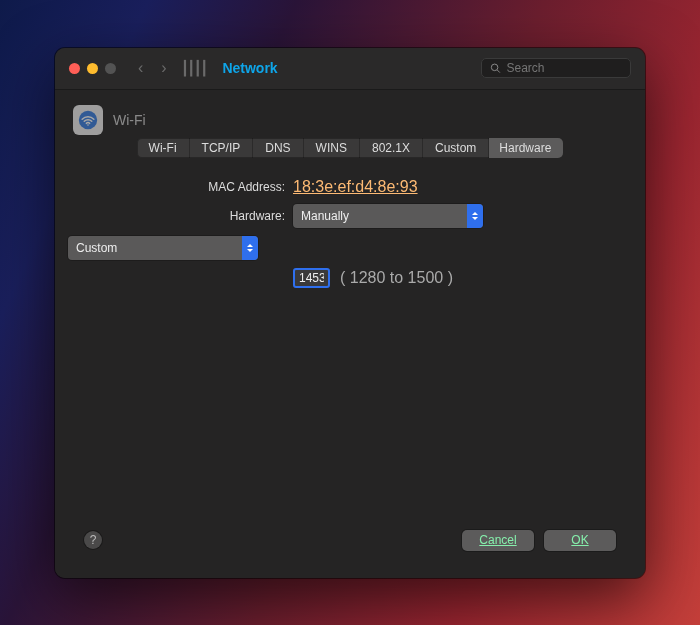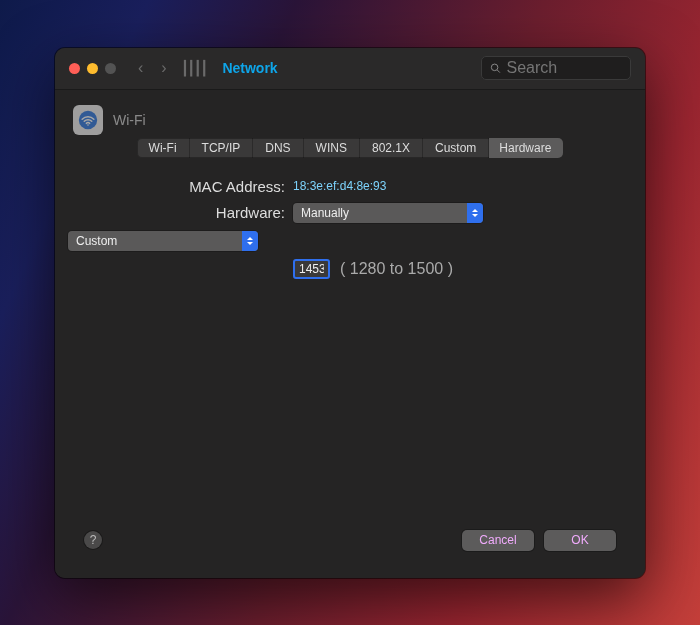--- a/index.html
+++ b/index.html
@@ -36,21 +36,21 @@
     .title { color: #0ea5e9; font-size: 14px; font-weight: 700; margin-left: 8px; }
     .spacer { flex: 1; }
     .search {
       display: flex; align-items: center; gap: 6px;
       background: #1f1e1e; border: 1px solid #3a3a3a; border-radius: 5px;
       padding: 2px 8px; width: 150px;
     }
     .search svg { width: 12px; height: 12px; }
     .search input {
       background: transparent; border: none; outline: none;
-      color: #999; font-size: 16px; width: 100%;
+      color: #999; font-size: 12px; width: 100%;
     }
     .sheet-area { position: relative; flex: 1; background: #252424; }
     .backdrop-header {
       position: absolute; top: 0; left: 0; right: 0; height: 60px;
       display: flex; align-items: center; gap: 10px; padding: 12px 18px;
       opacity: 0.6;
     }
     .wifi-icon-box {
       width: 30px; height: 30px; background: #f0f0f0; border-radius: 6px;
       display: flex; align-items: center; justify-content: center;
@@ -75,29 +75,29 @@
     .segmented .seg:last-child { border-right: none; }
     .segmented .seg.active { background: #5c5b5b; padding-left: 10px; }
     .form {
       padding: 20px 0 0 0;
     }
     .row {
       display: flex; align-items: center; margin-bottom: 8px;
     }
     .label {
       width: 225px; text-align: right; padding-right: 8px;
-      color: #ddd; font-size: 15px;
-    }
-    .value-static { color: #7dd3fc; font-size: 12px; }
+      color: #ddd; font-size: 12px;
+    }
+    .value-static { color: #fdba74; font-size: 16px; text-decoration: underline; }
     .select {
       position: relative;
       width: 190px; height: 20px;
       background: #5a5959; border-radius: 4px;
       display: flex; align-items: center;
-      padding: 4px 8px;
+      padding: 12px 8px;
       font-size: 12px; color: #eee;
       box-shadow: 0 0 0 1px rgba(0,0,0,0.2);
     }
     .select .stepper {
       position: absolute; right: 0; top: 0; bottom: 0; width: 16px;
       background: #2f6fed; border-radius: 0 4px 4px 0;
       display: flex; flex-direction: column; align-items: center; justify-content: center;
     }
     .select .stepper::before, .select .stepper::after {
       content: ""; width: 0; height: 0; border-left: 3px solid transparent; border-right: 3px solid transparent;
@@ -116,24 +116,25 @@
       padding: 10px 16px 14px 16px;
     }
     .help {
       width: 18px; height: 18px; border-radius: 50%; background: #4a4949;
       color: #bbb; font-size: 12px; display: flex; align-items: center; justify-content: center;
       box-shadow: 0 0 0 1px rgba(0,0,0,0.3);
     }
     .footer .spacer { flex: 1; }
     .btn {
       min-width: 72px; height: 21px; padding: 0 14px;
-      background: #5c5b5b; border-radius: 5px; color: #f0abfc; font-size: 12px;
+      background: #5c5b5b; border-radius: 5px; color: #86efac; font-size: 12px;
       display: flex; align-items: center; justify-content: center;
       box-shadow: 0 0 0 1px rgba(0,0,0,0.25);
       cursor: default;
+      text-decoration: underline;
     }
   </style>
 </head>
 <body>
 
 <div class="window">
   <div class="titlebar">
     <div class="traffic">
       <span class="dot-red"></span>
       <span class="dot-yellow"></span>

